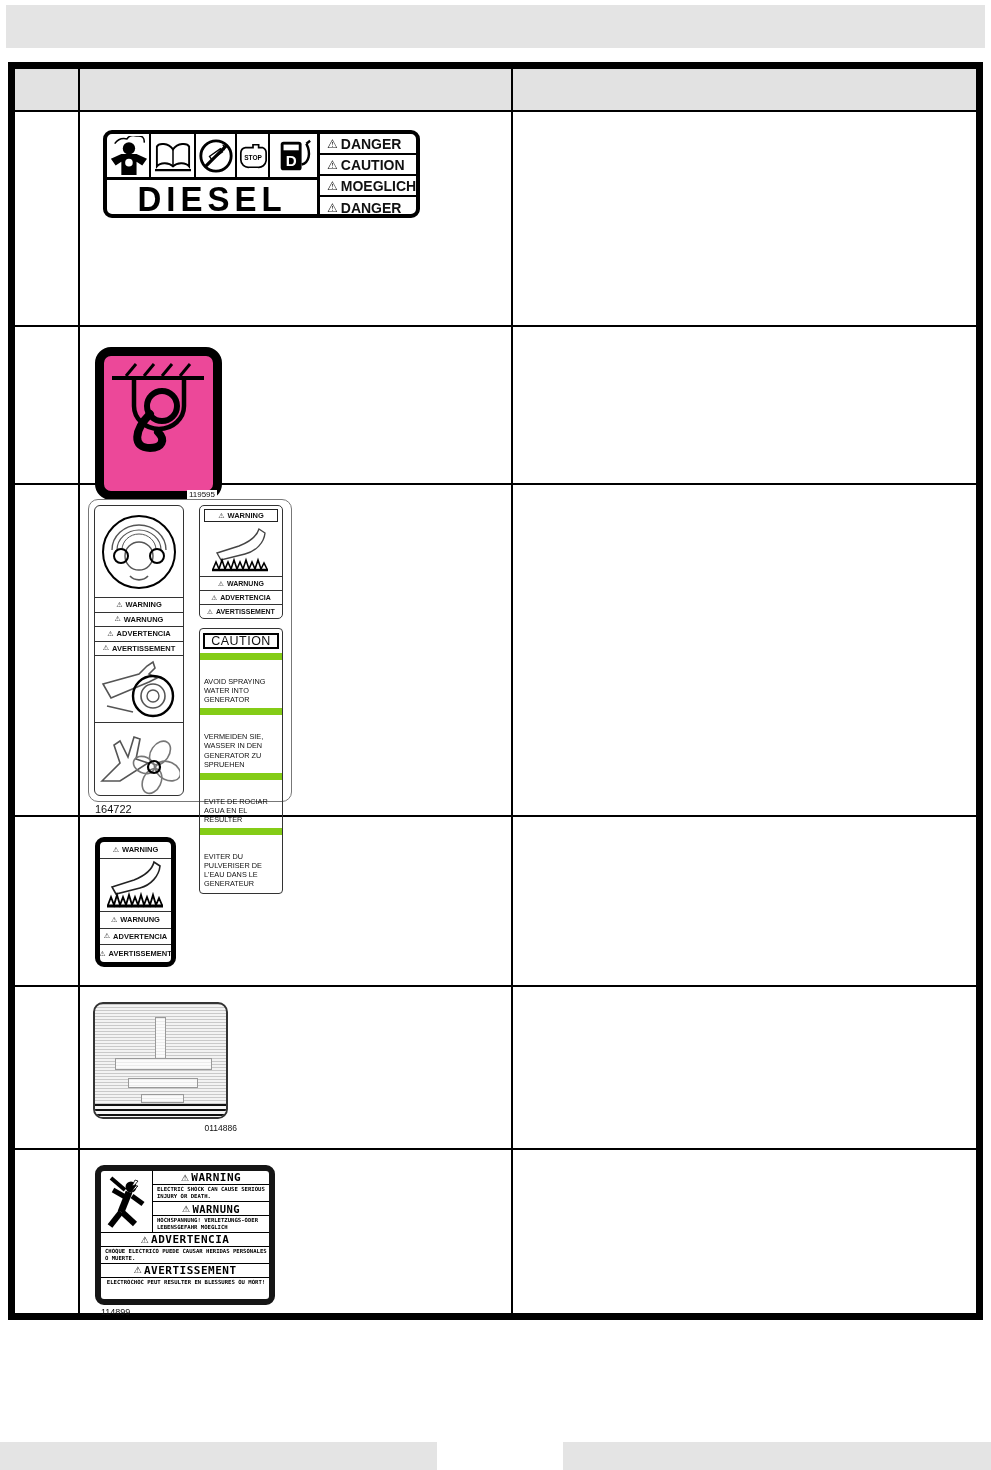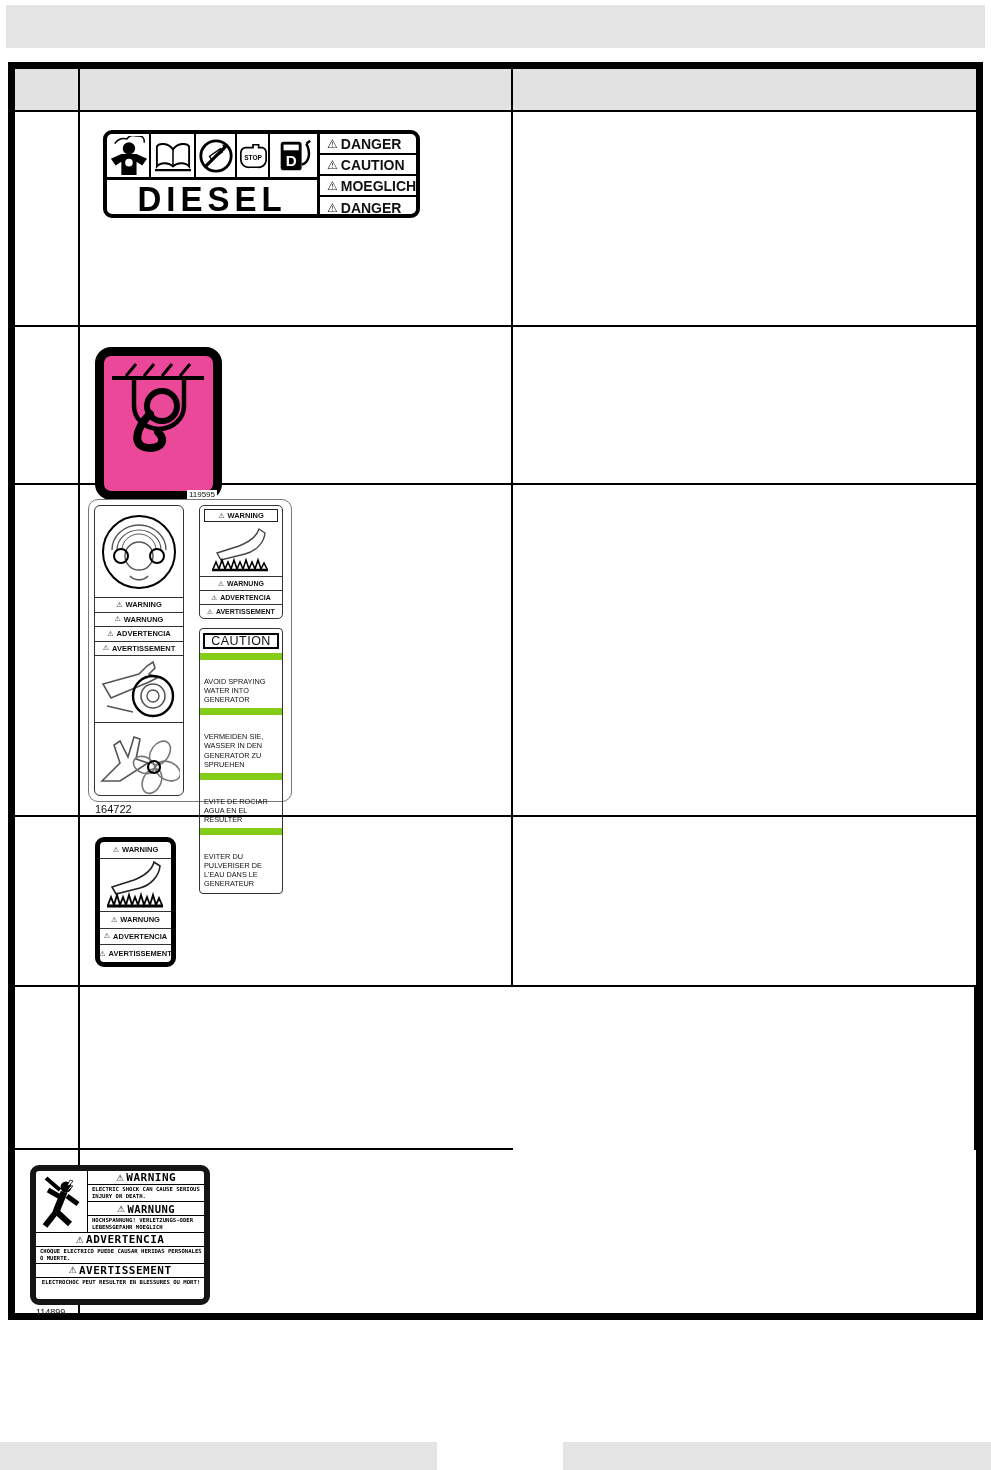--- a/index.html
+++ b/index.html
@@ -315,20 +315,32 @@
         </div>
       <div class="warn-row warn-line">
           <span class="tri">⚠</span>
           <span>AVERTISSEMENT</span>
         </div>
     </div>
   </div>
   <div class="cell last-col"></div>
 
   <div class="cell"></div>
+  <div class="cell">
+    <div class="ground-wrap">
+      <div class="ground">
+        <div class="shape g-stem"></div>
+        <div class="shape g-bar1"></div>
+        <div class="shape g-bar2"></div>
+        <div class="shape g-bar3"></div>
+        <div class="g-bottom"></div>
+      </div>
+      <span class="pn">0114886</span>
+    </div>
+  </div>
   <div class="cell last-col"></div>
 
   <div class="cell last-row"></div>
   <div class="cell last-row">
     <div class="shock-wrap">
       <div class="shock">
         <div class="shock-top">
           <div class="shock-icon-cell">
             <svg width="44" height="56" viewBox="0 0 44 56">
               <line x1="6" y1="4" x2="20" y2="16" stroke="#000" stroke-width="4"></line>

